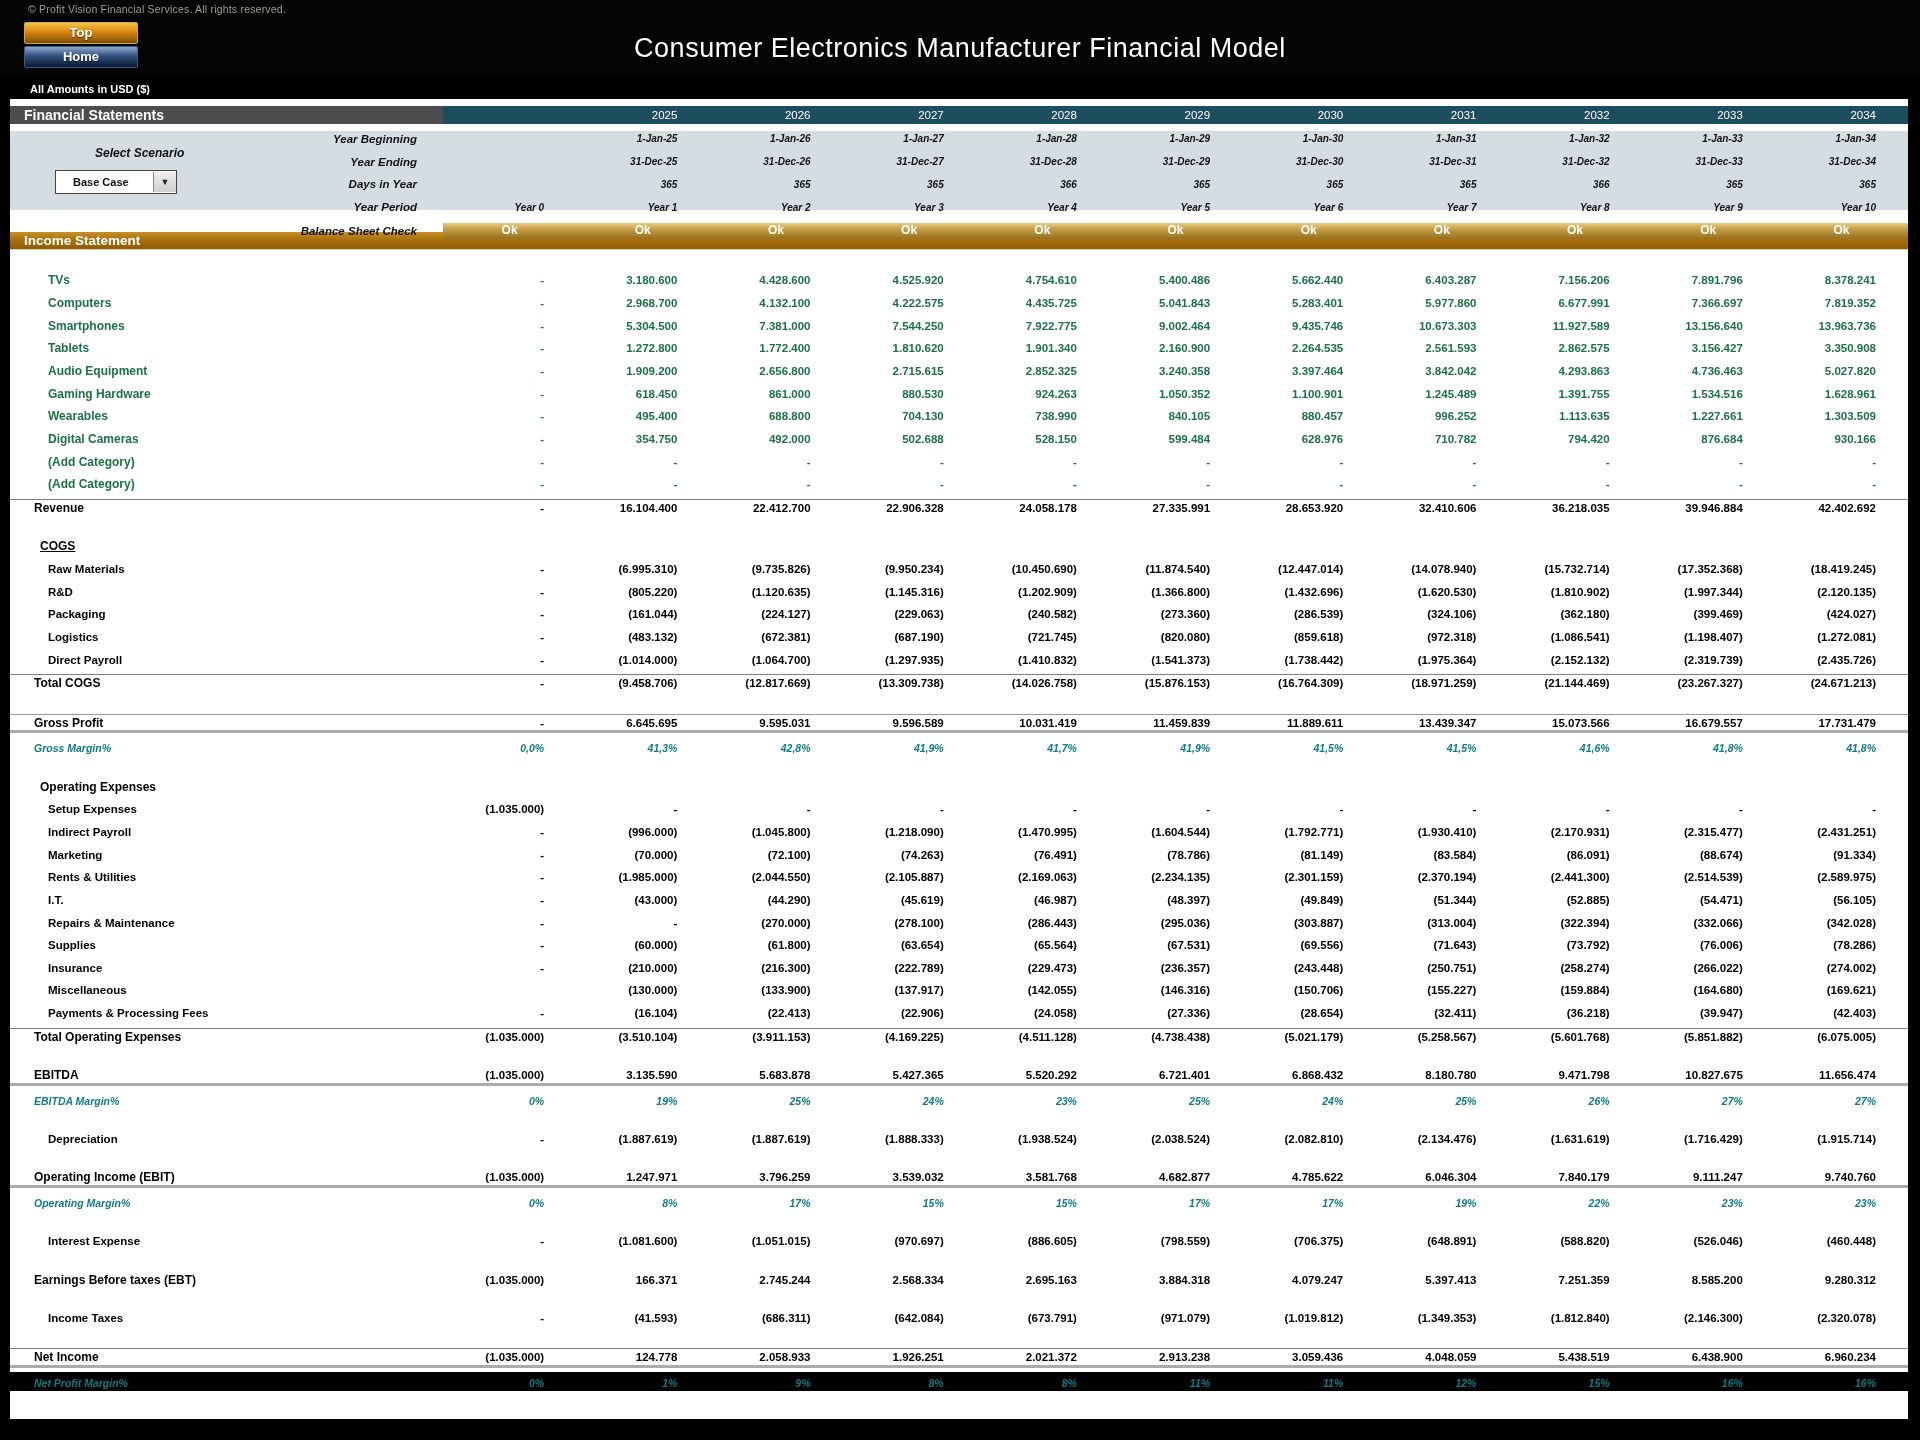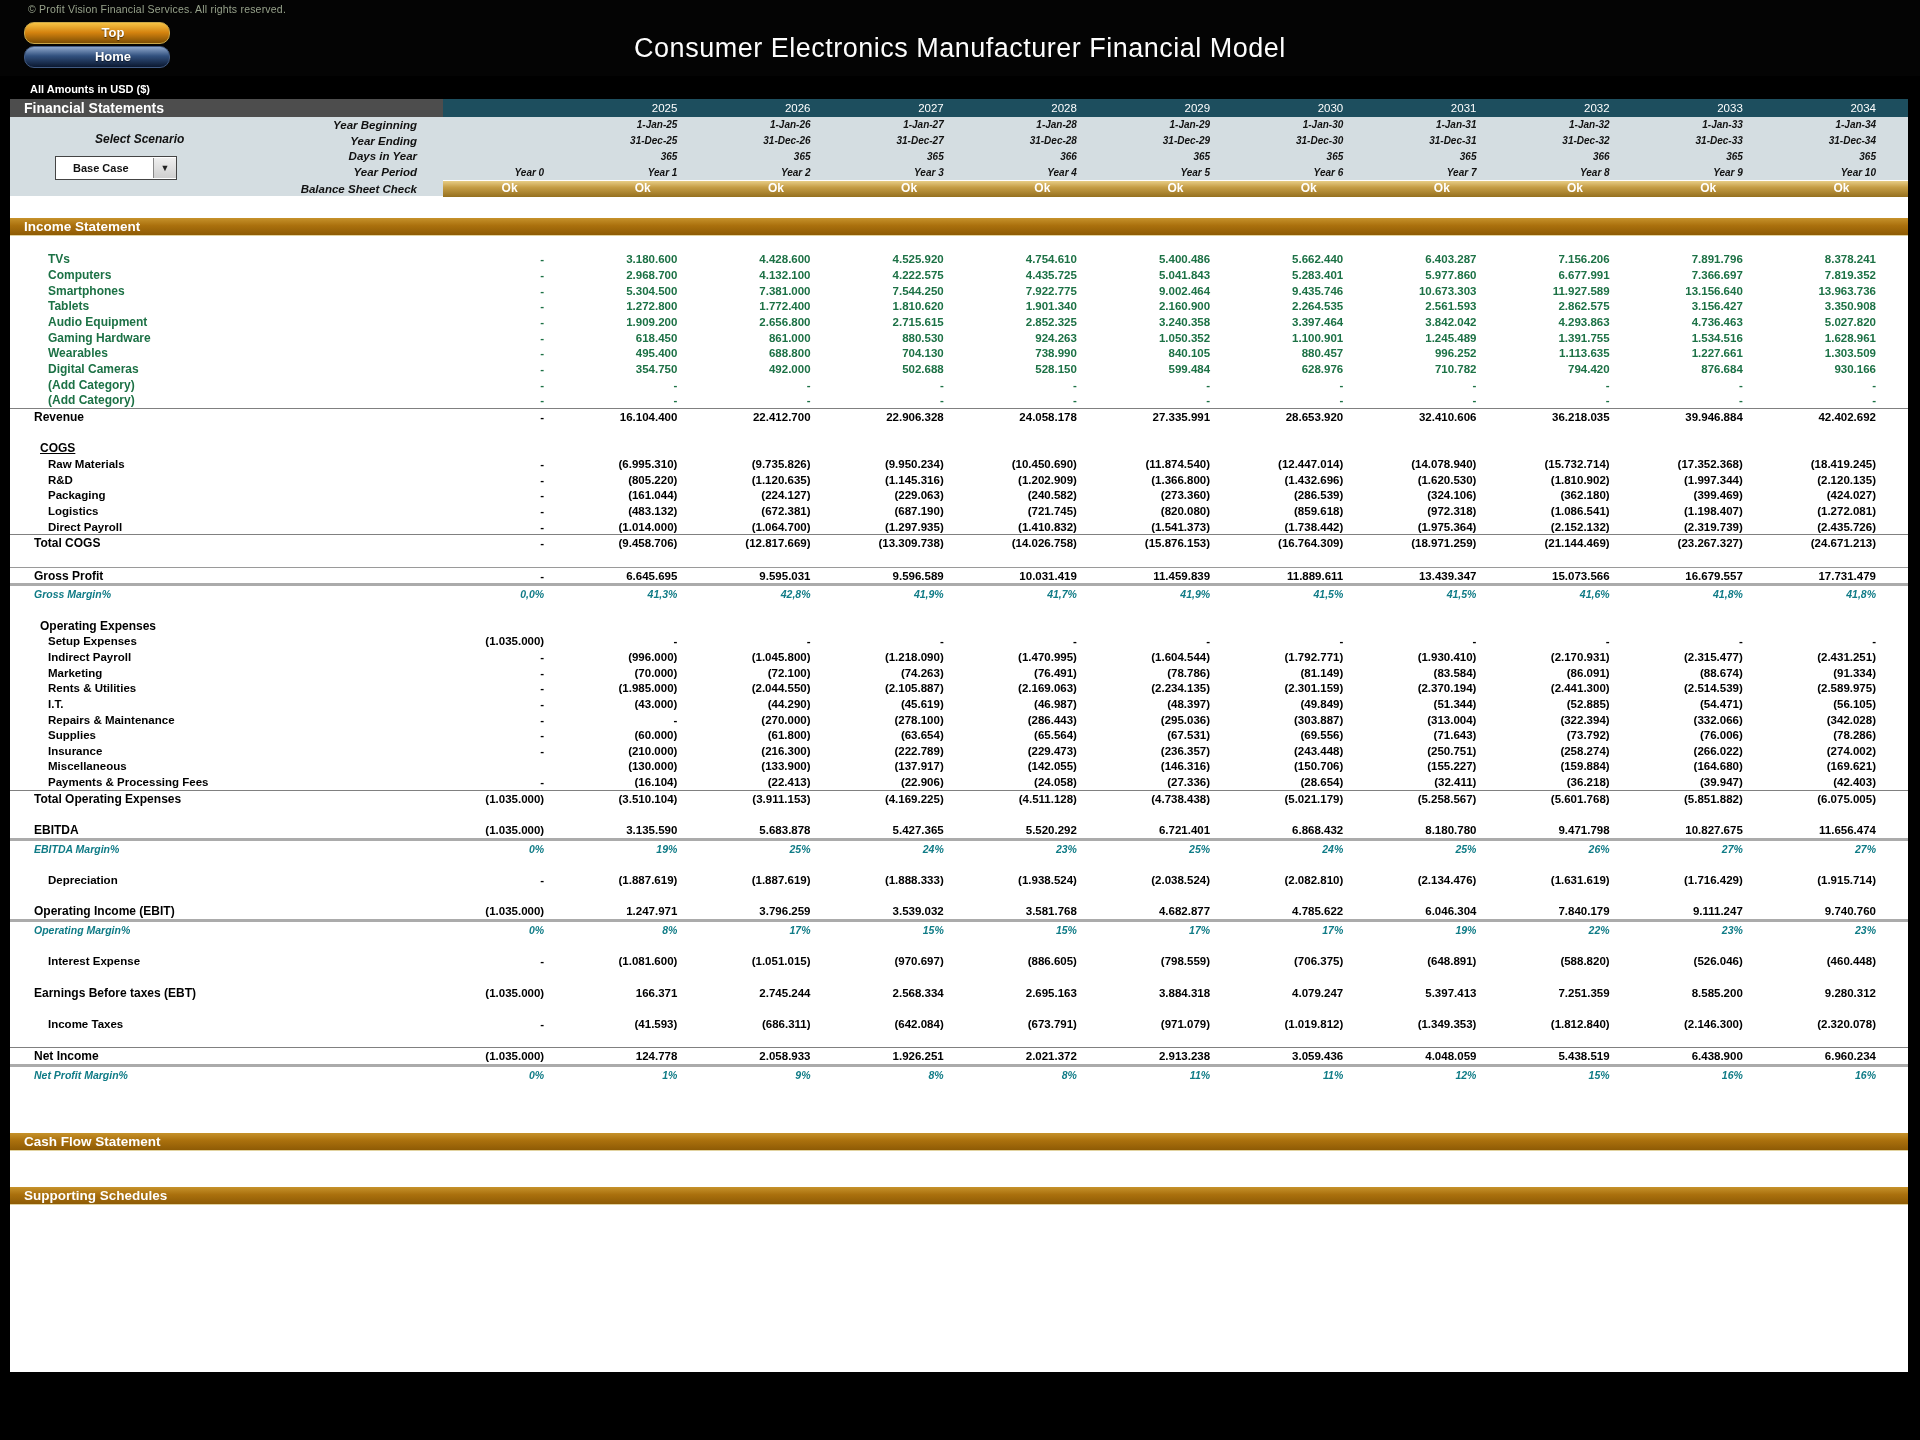--- a/index.html
+++ b/index.html
@@ -1,34 +1,34 @@
 <!DOCTYPE html>
 <html><head>
 <meta charset="utf-8">
 <style>
   html,body{margin:0;padding:0;background:#000;}
   body{width:1920px;height:1440px;position:relative;font-family:"Liberation Sans",sans-serif;overflow:hidden;}
 
   
   .topbar{position:absolute;left:0;top:0;width:1920px;height:76px;background:#040404;}
   .copyright{position:absolute;left:28px;top:3px;font-size:10.5px;color:#97a28b;letter-spacing:.2px;}
-  .navbtn{position:absolute;left:24px;width:112px;height:20px;border-radius:10px;
+  .navbtn{position:absolute;left:24px;width:112px;height:20px;border-radius:2px;
           color:#fff;font-size:13px;font-weight:700;text-align:center;line-height:20px;
-          text-shadow:0 1px 1px rgba(0,0,0,.6);cursor:pointer;padding-left:32px;}
+          text-shadow:0 1px 1px rgba(0,0,0,.6);cursor:pointer;}
   .btn-top{top:22px;background:linear-gradient(180deg,#f6c244 0%,#d4830f 48%,#7d4e04 100%);border:1px solid #caa84a;}
   .btn-home{top:46px;background:linear-gradient(180deg,#8fa8cc 0%,#31507e 45%,#0b1830 100%);border:1px solid #41engage;} 
   .btn-home{border:1px solid #415a82;}
   .main-title{position:absolute;left:0;top:33px;width:1920px;text-align:center;color:#fdfdfd;
               font-size:27px;font-weight:400;letter-spacing:.5px;}
   .amounts{position:absolute;left:30px;top:83px;color:#fff;font-size:11px;font-weight:700;}
 
   
   .sheet{position:absolute;left:10px;top:99px;width:1898px;height:1273px;background:#fff;}
 
-  .grid{display:grid;grid-template-columns:433px repeat(11,1fr);}
+  .grid{display:grid;grid-template-columns:433px repeat(11,1fr);margin-top:7px;}
 
   
   .fs-bar{height:18px;background:#1d4e5e;}
   .fs-title-cell{background:#4d4d4d;color:#fff;font-size:14px;font-weight:700;line-height:18px;padding-left:14px;}
   .year-cell{color:#fff;font-size:11.5px;font-weight:400;text-align:right;padding-right:32px;line-height:18px;}
 
   
   .band{background:#d4dde1;position:relative;height:79px;}
   .mrow{height:15.8px;align-items:center;}
   .mlab{text-align:right;padding-right:26px;font-size:11.5px;font-weight:700;font-style:italic;color:#111;}

